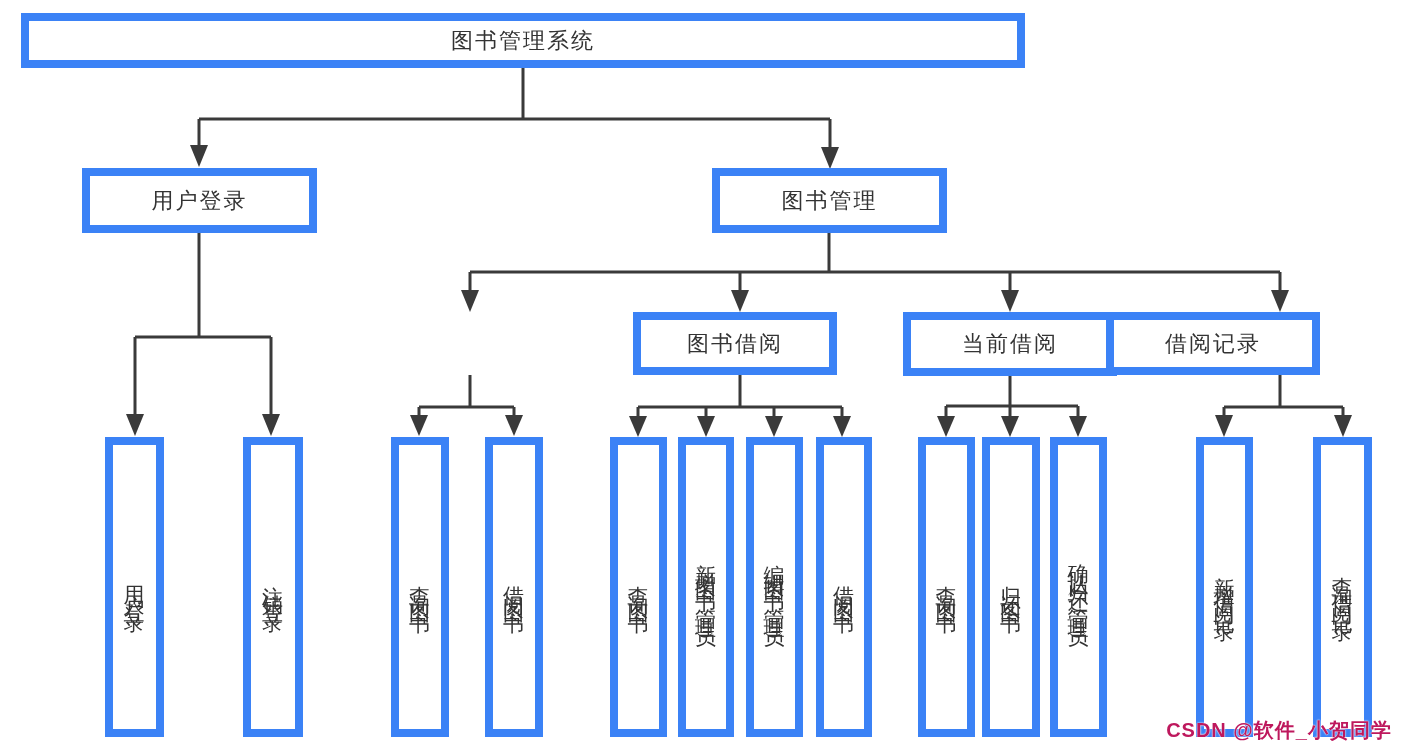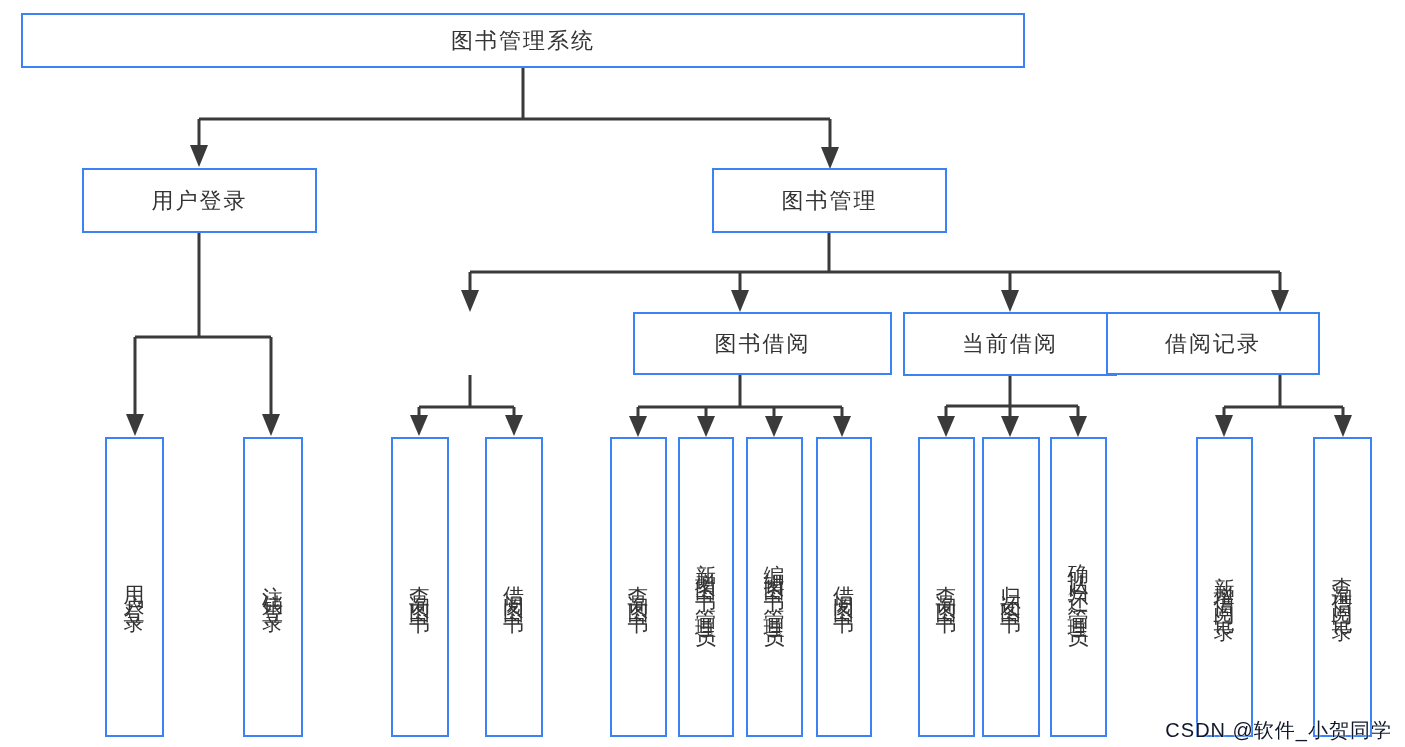--- a/index.html
+++ b/index.html
@@ -8,21 +8,21 @@
     width:1405px;height:747px;
     background:#ffffff;
     font-family:"Liberation Sans","DejaVu Sans",sans-serif;
     overflow:hidden;
   }
   #wires{position:absolute;left:0;top:0;z-index:0;}
   .node{
     position:absolute;
     box-sizing:border-box;
     background:#ffffff;
-    border:2px solid #3b82f6;
+    border:8px solid #3b82f6;
     display:flex;align-items:center;justify-content:center;
     z-index:1;
   }
   .node span{
     color:#333333;
     font-size:22px;
     letter-spacing:2px;
     white-space:nowrap;
   }
   .node.v span{
@@ -31,23 +31,24 @@
     font-size:21px;
     letter-spacing:9px;
     line-height:1;
   }
   .watermark{
     position:absolute;
     right:13px;top:717px;
     z-index:2;
     font-size:20px;
     letter-spacing:1px;
-    color:#0f172a;
+    color:#be185d;
     text-shadow:0 0 2px #ffffff, 0 0 1px #ffffff;
     white-space:nowrap;
+    font-weight:bold;
   }
 </style>
 </head>
 <body>
 
 <div id="canvas">
 
   <svg id="wires" width="1405" height="747" viewBox="0 0 1405 747">
     <g stroke="#3a3a3a" stroke-width="3" fill="none">
 
@@ -99,21 +100,21 @@
     <span>图书管理系统</span>
   </div>
 
   <div class="node" style="left:82px;top:168px;width:235px;height:65px">
     <span>用户登录</span>
   </div>
   <div class="node" style="left:712px;top:168px;width:235px;height:65px">
     <span>图书管理</span>
   </div>
 
-  <div class="node" style="left:633px;top:312px;width:259px;height:63px">
+  <div class="node" style="left:633px;top:312px;width:204px;height:63px">
     <span>图书借阅</span>
   </div>
   <div class="node" style="left:903px;top:312px;width:214px;height:64px">
     <span>当前借阅</span>
   </div>
   <div class="node" style="left:1106px;top:312px;width:214px;height:63px">
     <span>借阅记录</span>
   </div>
 
   <div class="node v" style="left:105px;top:437px;width:59px;height:300px">

